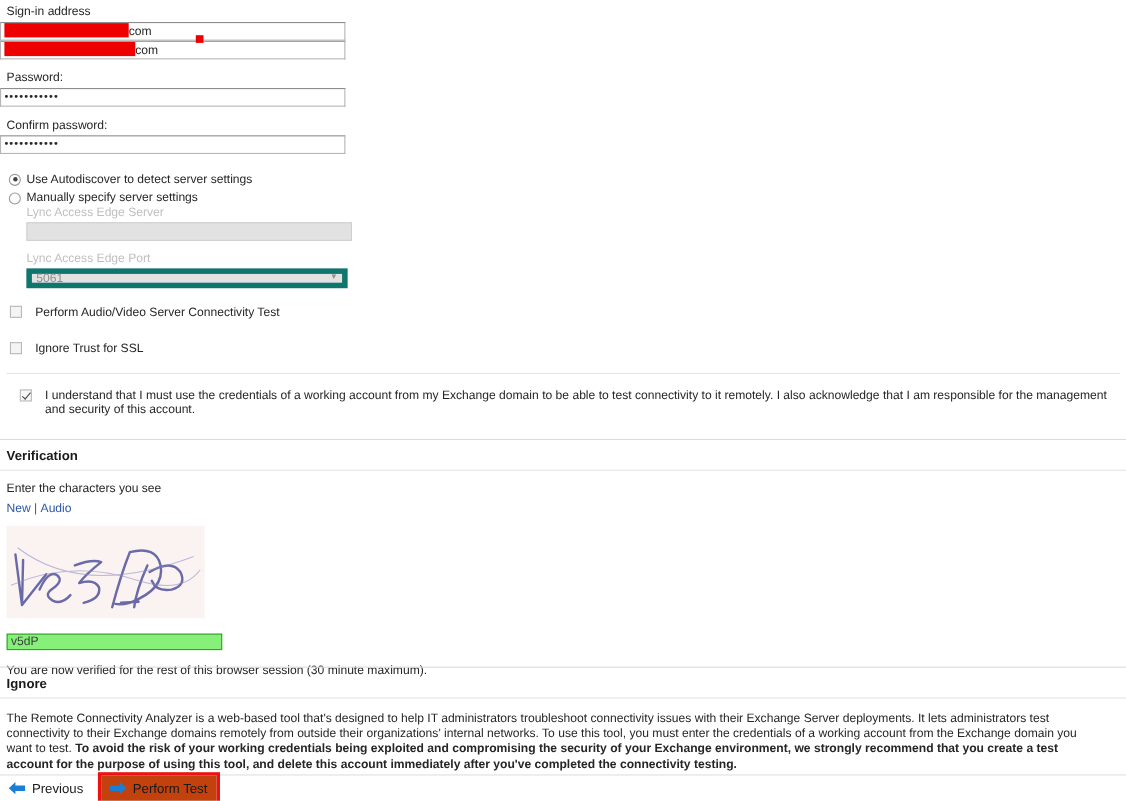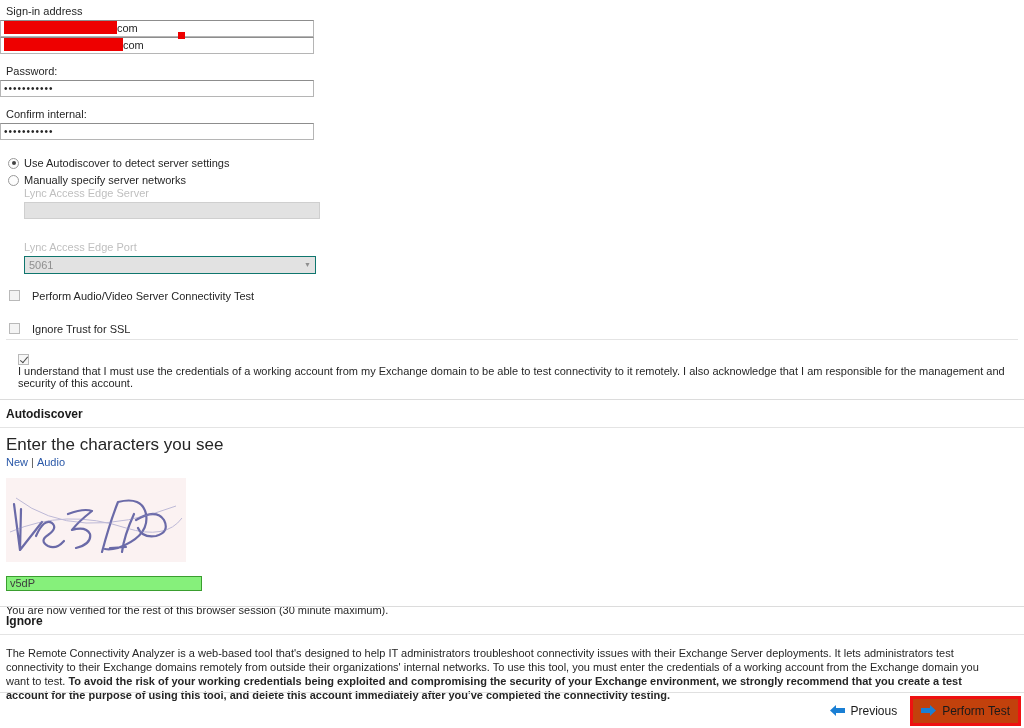--- a/index.html
+++ b/index.html
@@ -87,21 +87,21 @@
     font-size: 11px;
     line-height: 15px;
     padding: 0 4px;
     color: #8f8f8f;
   }
   .disabled-select {
     width: 292px;
     height: 18px;
     margin-left: 24px;
     background: #e2e2e2;
-    border: 1px solid #0f766e;
+    border: 5px solid #0f766e;
     font-size: 11px;
     line-height: 16px;
     padding: 0 4px;
     color: #8f8f8f;
     display: flex;
     align-items: center;
     justify-content: space-between;
   }
   .caret { font-size: 7px; color: #8f8f8f; }
 
@@ -173,25 +173,25 @@
     color: #262626;
     padding: 0 22px 0 6px;
     text-align: left;
   }
   .notice-text b { font-weight: bold; }
 
   .navbar {
     position: absolute;
     left: 0; right: 0;
     bottom: 0;
-    height: 36px;
+    height: 24px;
     border-top: 1px solid #e0e0e0;
     display: flex;
     align-items: center;
-    justify-content: flex-end;
+    justify-content: flex-start;
     padding-right: 6px;
   }
   .nav-btn {
     display: flex;
     align-items: center;
     gap: 6px;
     font-size: 12px;
     color: #1a1a1a;
     padding: 5px 8px;
     background: transparent;
@@ -224,68 +224,68 @@
 
     <div class="text-input">
       <span class="redact-bar" style="width:119px;"></span><span>com</span>
     </div>
 
     <div class="field-label" style="margin-top:11px;">Password:</div>
     <div class="text-input">
       <span class="dots">•••••••••••</span>
     </div>
 
-    <div class="field-label" style="margin-top:11px;">Confirm internal:</div>
+    <div class="field-label" style="margin-top:11px;">Confirm password:</div>
     <div class="text-input">
       <span class="dots">•••••••••••</span>
     </div>
 
     <div class="radio-row" style="margin-top:16px;">
       <span class="radio checked"></span>
       <span class="radio-label">Use Autodiscover to detect server settings</span>
     </div>
     <div class="radio-row" style="margin-top:3px;">
       <span class="radio"></span>
-      <span class="radio-label">Manually specify server networks</span>
+      <span class="radio-label">Manually specify server settings</span>
     </div>
 
     <div class="disabled-label" style="">Lync Access Edge Server</div>
     <div class="disabled-input">
       <span></span>
     </div>
 
-    <div class="disabled-label" style="margin-top:22px;">Lync Access Edge Port</div>
+    <div class="disabled-label" style="margin-top:10px;">Lync Access Edge Port</div>
     <div class="disabled-select">
       <span>5061</span>
       <span class="caret">▼</span>
     </div>
 
     <div class="check-row" style="margin-top:16px;">
       <span class="checkbox"></span>
       <span class="check-label">Perform Audio/Video Server Connectivity Test</span>
     </div>
     <div class="check-row" style="margin-top:21px;">
       <span class="checkbox"></span>
       <span class="check-label">Ignore Trust for SSL</span>
     </div>
   </div>
 
   <hr class="sep" style="position:absolute;left:6px;right:6px;top:339px;">
 
-  <div class="check-row" style="position:absolute;left:9px;top:354px;width:1000px;flex-direction:column;">
+  <div class="check-row" style="position:absolute;left:9px;top:354px;width:1000px;">
     <span class="checkbox checked"></span>
     <span class="check-label">I understand that I must use the credentials of a working account from my Exchange domain to be able to test connectivity to it remotely. I also acknowledge that I am responsible for the management and security of this account.</span>
   </div>
 
   <div style="position:absolute;left:0;top:399px;width:1024px;">
     <div style="border-top:1px solid #dcdcdc;"></div>
-    <div class="section-head">Autodiscover</div>
+    <div class="section-head">Verification</div>
 
     <div style="padding:10px 0 0 6px;">
-      <div style="font-size:17px;line-height:13px;">Enter the characters you see</div>
+      <div style="font-size:11px;line-height:13px;">Enter the characters you see</div>
       <div style="margin-top:1px;">
         <span class="link">New</span><span class="link-sep">|</span><span class="link">Audio</span>
       </div>
 
       <div class="captcha-img" style="margin-top:8px;">
         <svg width="180" height="84" viewBox="0 0 180 84" aria-hidden="true">
           <g fill="none" stroke="#6a6aa8" stroke-width="2.2" stroke-linecap="round" stroke-linejoin="round">
             <path d="M8 26 L14 72 L36 44 M14 72 L15 31"></path>
             <path d="M30 58 Q38 40 46 45 Q52 50 42 57 Q33 63 42 68 Q50 72 58 63"></path>
             <path d="M62 36 Q78 30 86 33 Q72 44 66 52 Q80 48 84 56 Q86 66 70 70"></path>

